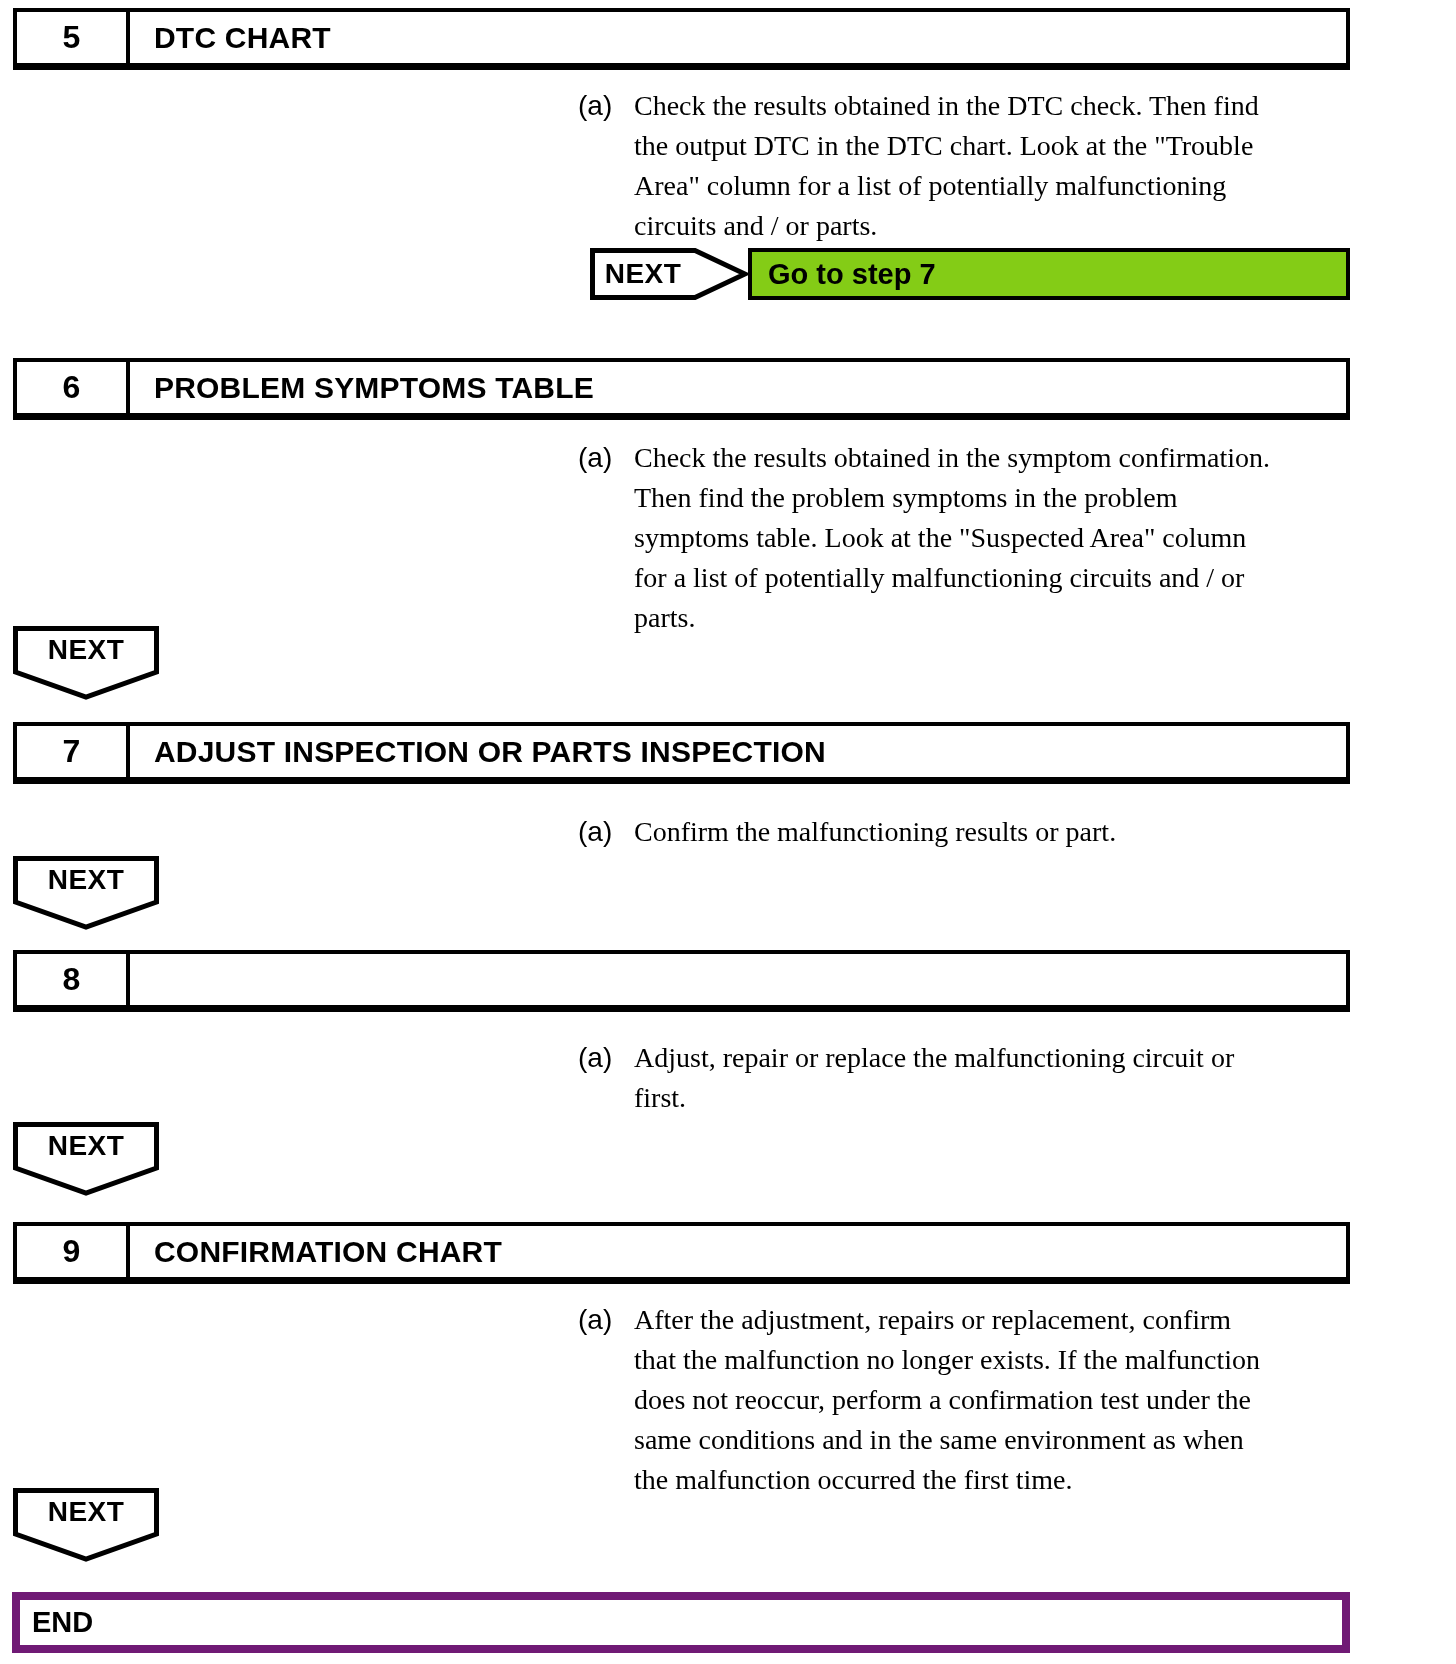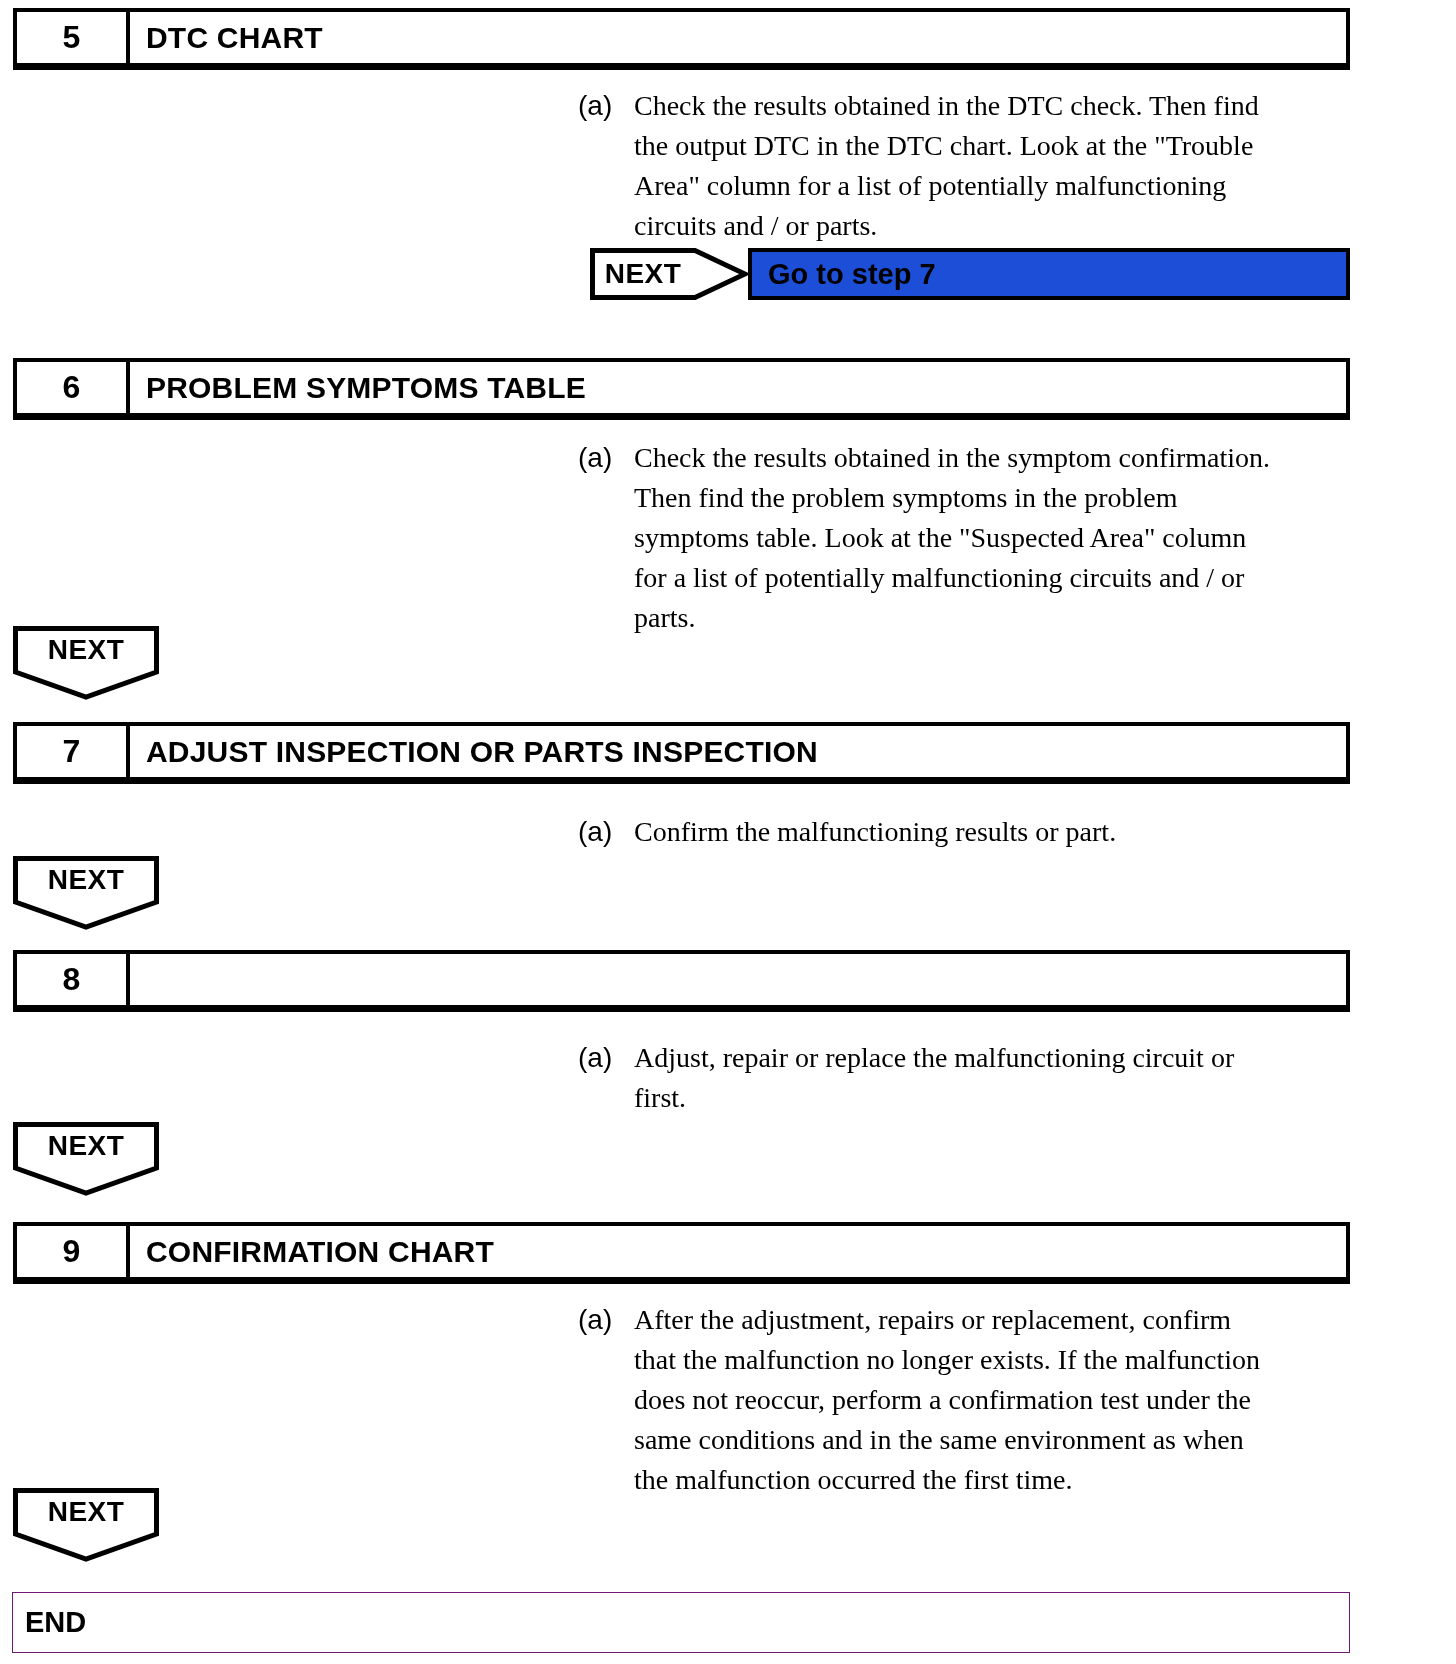--- a/index.html
+++ b/index.html
@@ -18,21 +18,21 @@
     display:flex;align-items:stretch;background:#fff;
   }
   .step-num{
     width:109px;flex:0 0 109px;
     border-right:4px solid #000;
     display:flex;align-items:center;justify-content:center;
     font-weight:bold;font-size:32px;
   }
   .step-title{
     flex:1;display:flex;align-items:center;
-    padding-left:16px;font-weight:bold;font-size:30px;
+    padding-left:24px;font-weight:bold;font-size:30px;
     letter-spacing:0.2px;white-space:nowrap;
   }
   
   .substep{
     position:absolute;left:578px;width:772px;
     display:flex;align-items:flex-start;
     font-size:28px;line-height:40px;
   }
   .substep .label{flex:0 0 56px;}
   .substep .text{flex:1;white-space:pre-line;font-family:Liberation Serif, serif;}
@@ -41,34 +41,34 @@
   .next-right svg{position:absolute;left:0;top:0;}
   .next-right .next-label{
     position:absolute;left:0;top:0;width:106px;height:52px;
     display:flex;align-items:center;justify-content:center;
     font-weight:bold;font-size:28px;letter-spacing:0.5px;
   }
   .goto-box{
     position:absolute;left:748px;top:248px;width:602px;height:52px;
     border:4px solid #000;box-sizing:border-box;
     display:flex;align-items:center;padding-left:16px;
-    font-weight:bold;font-size:29px;background:#1d4ed8;
+    font-weight:bold;font-size:29px;background:#84cc16;
   }
   
   .next-down{position:absolute;left:13px;width:146px;height:74px;}
   .next-down svg{position:absolute;left:0;top:0;}
   .next-down .next-label{
     position:absolute;left:0;top:3px;width:146px;height:42px;
     display:flex;align-items:center;justify-content:center;
     font-weight:bold;font-size:28px;letter-spacing:0.5px;
   }
   
   .end-box{
     position:absolute;left:12px;top:1592px;width:1338px;height:61px;
-    border:1px solid #701a75;box-sizing:border-box;
+    border:8px solid #701a75;box-sizing:border-box;
     display:flex;align-items:center;padding-left:12px;
     font-weight:bold;font-size:29px;background:#fff;
   }
   .shape-poly{fill:#ffffff;stroke:#000000;stroke-width:5;stroke-linejoin:miter;}
 </style>
 </head>
 <body>
 
 <div class="page">
 

